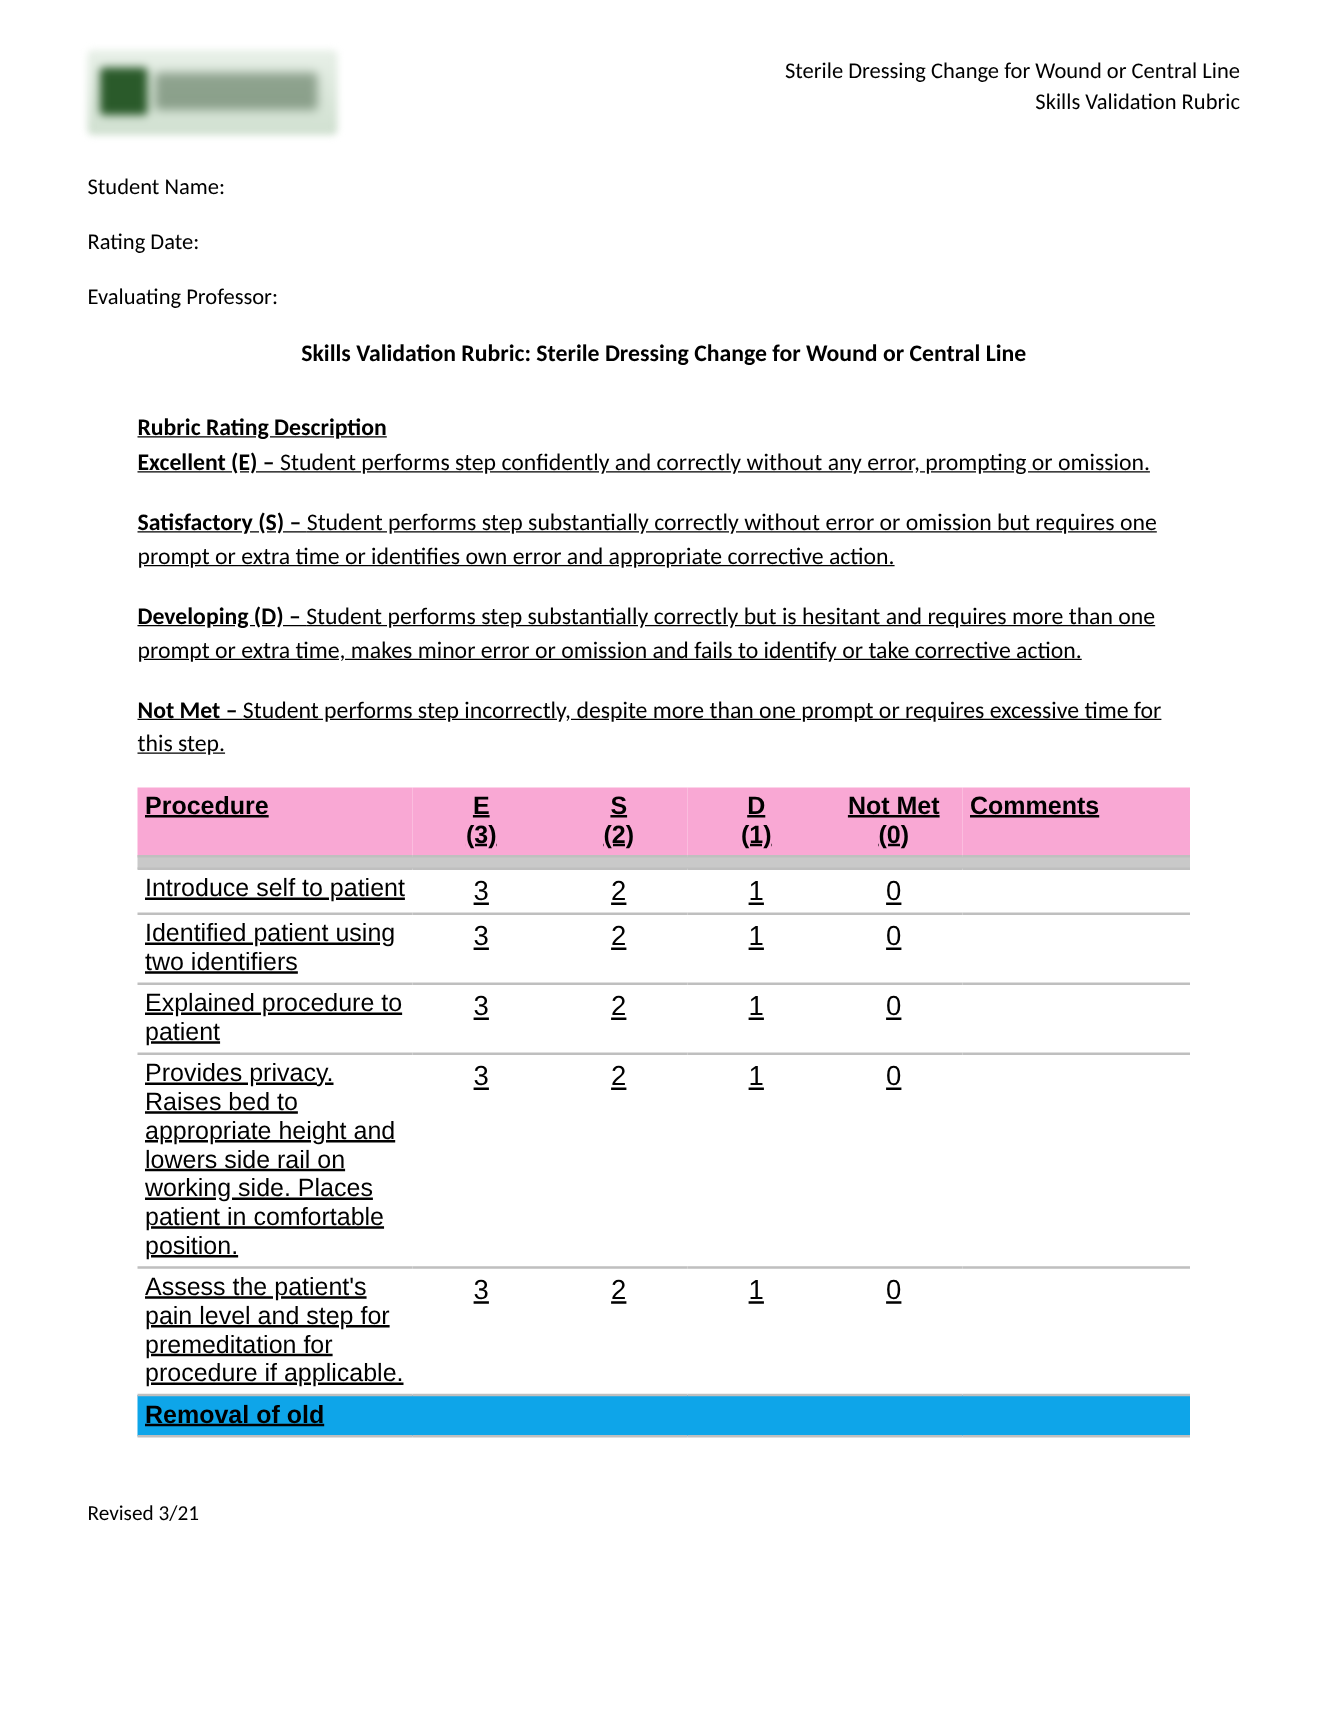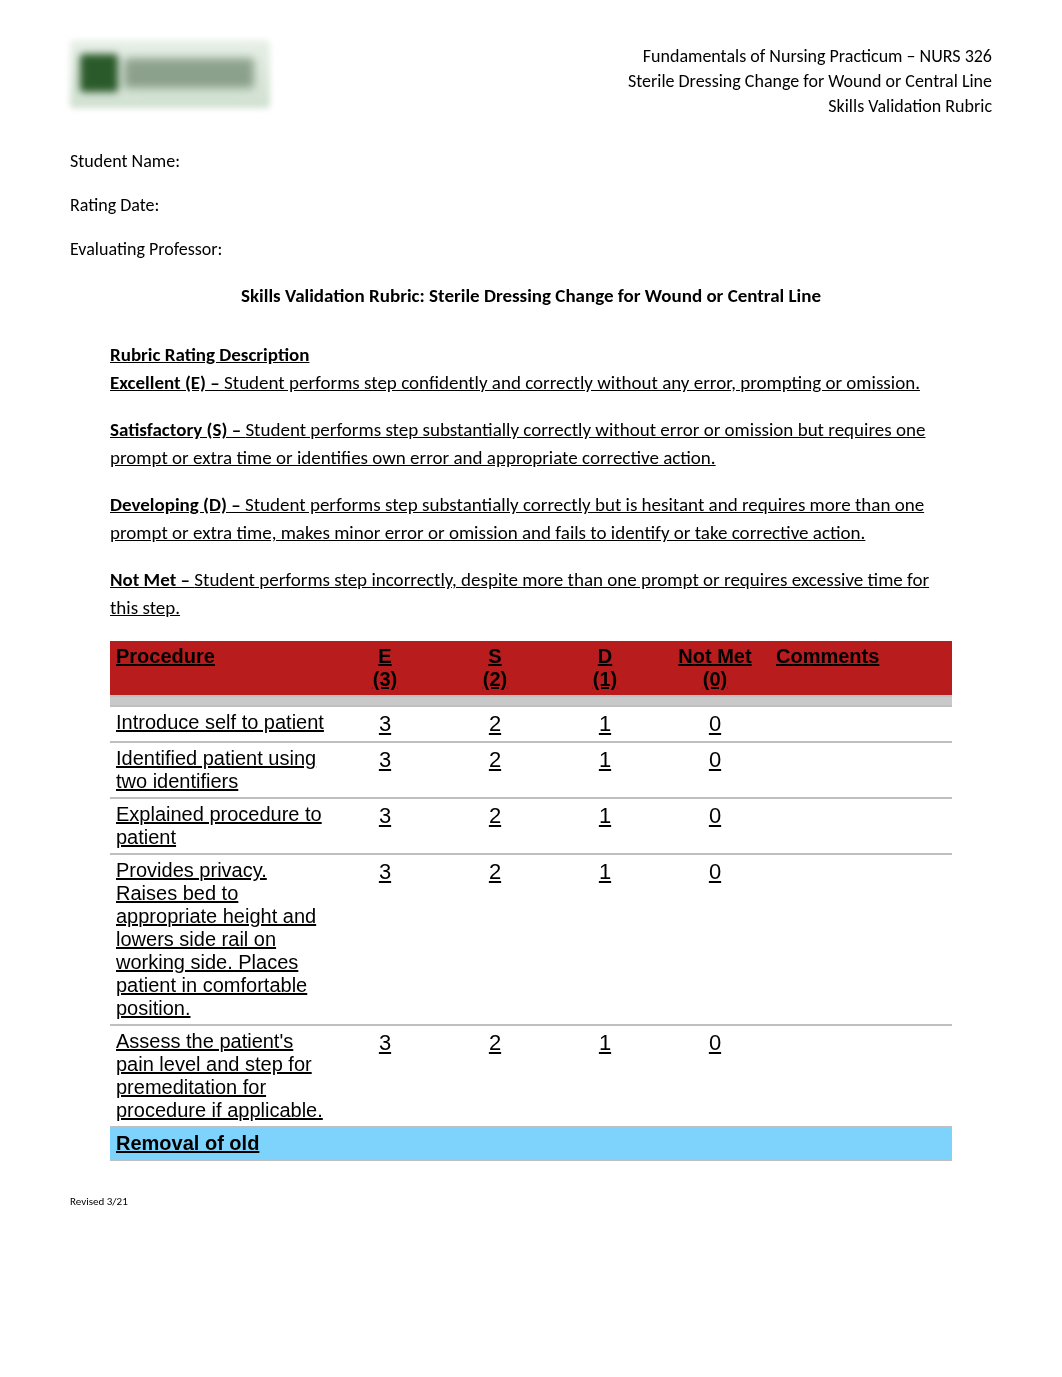--- a/index.html
+++ b/index.html
@@ -67,47 +67,46 @@
       font-family: Arial, Helvetica, sans-serif;
       margin-top: 14px;
     }
     th, td {
       text-align: left;
       vertical-align: top;
       padding: 4px 6px;
       font-size: 20px;
     }
     thead th {
-      background: #b91c1c;
+      background: #f9a8d4;
       font-weight: bold;
       border-bottom: 2px solid #bfbfbf;
     }
     thead th .sub { display: block; }
     .col-proc { width: 220px; }
     .col-score { width: 110px; text-align: center; }
     .col-score-cell { text-align: center; font-size: 22px; }
     .col-comments { width: auto; }
     tbody tr { border-bottom: 2px solid #bfbfbf; }
     tr.spacer td { background: #c9c9c9; height: 10px; padding: 0; border: none; }
     tr.section-row td {
-      background: #7dd3fc;
+      background: #0ea5e9;
       font-weight: bold;
       font-size: 20px;
       padding: 4px 6px;
       margin-top: 48px;
     }
-    .footer { margin-top: 34px; font-size: 11px; }
+    .footer { margin-top: 50px; font-size: 17px; }
   </style>
 </head>
 <body>
 
 <div class="header-row">
   <div class="logo"></div>
   <div class="header-text">
-    <div>Fundamentals of Nursing Practicum – NURS 326</div>
     <div>Sterile Dressing Change for Wound or Central Line</div>
     <div>Skills Validation Rubric</div>
   </div>
 </div>
 
 <div class="meta-fields">
   <div>Student Name:</div>
   <div>Rating Date:</div>
   <div>Evaluating Professor:</div>
 </div>

